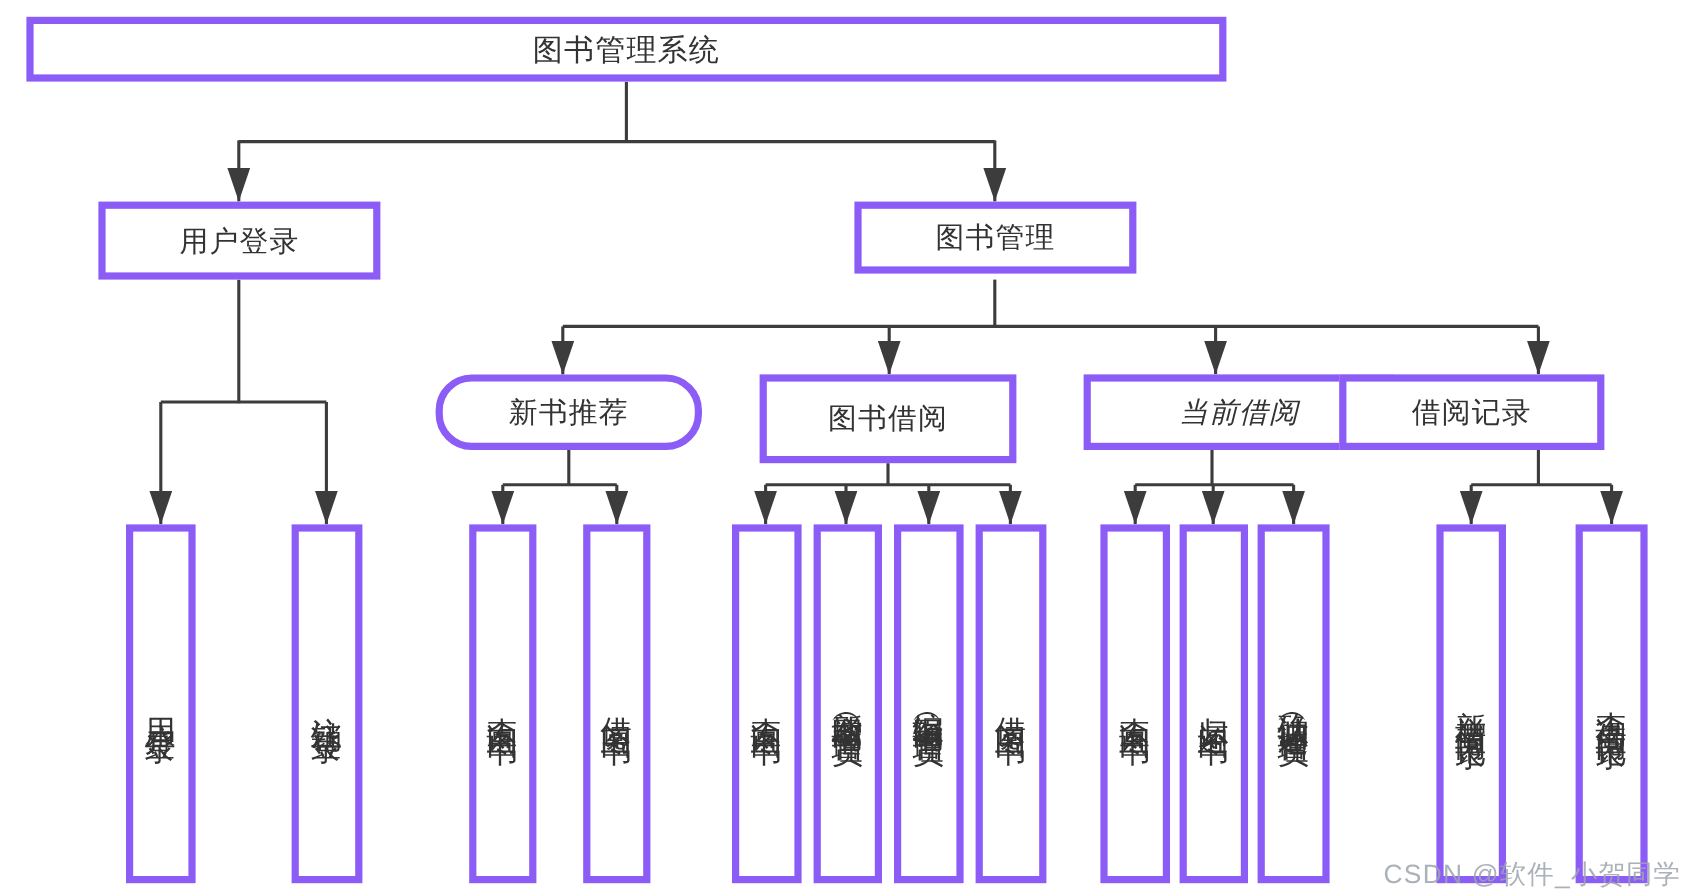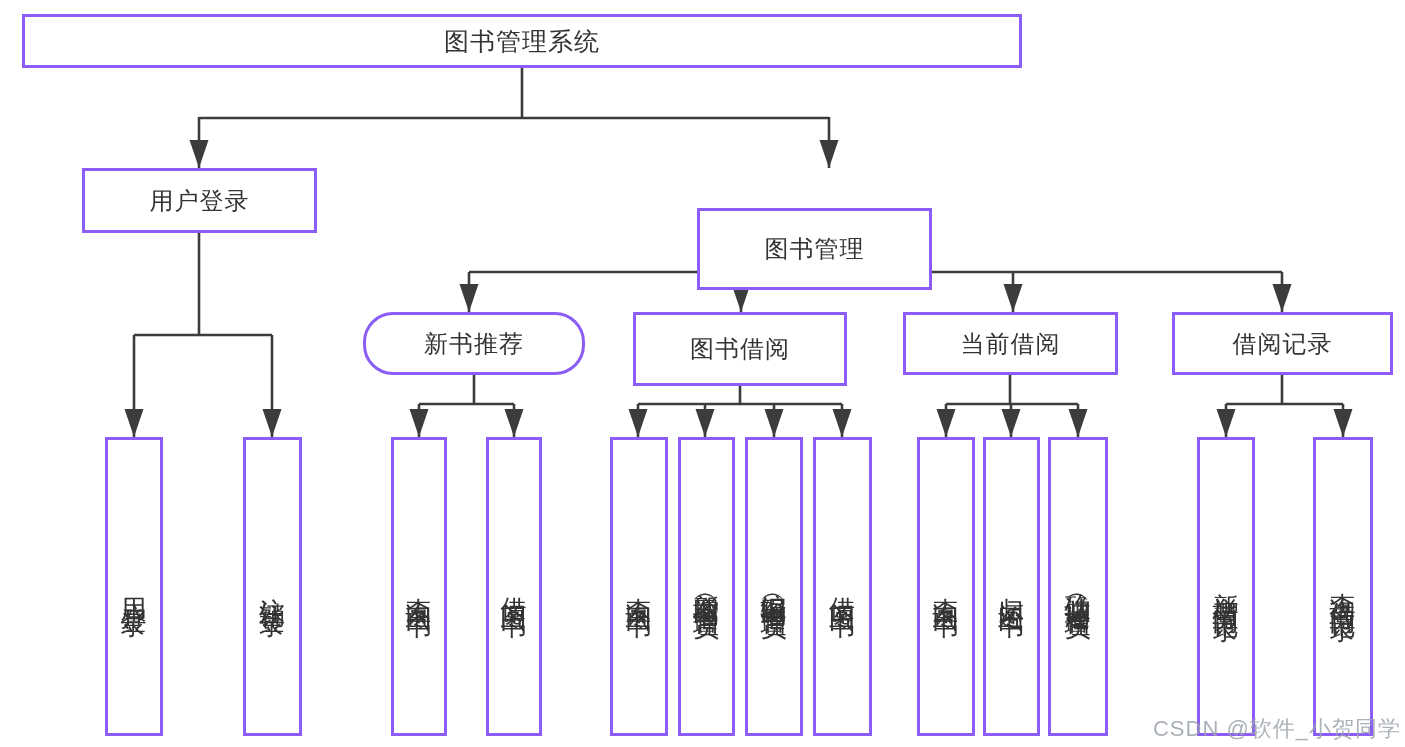--- a/index.html
+++ b/index.html
@@ -8,21 +8,21 @@
     width:1405px;height:747px;
     background:#ffffff;
     font-family:"Liberation Sans","DejaVu Sans",sans-serif;
     overflow:hidden;
   }
   svg.connectors{position:absolute;left:0;top:0;z-index:1;}
   .node{
     position:absolute;
     box-sizing:border-box;
     background:#ffffff;
-    border:3px solid #8b5cf6;
+    border:6px solid #8b5cf6;
     color:#333333;
     display:flex;
     align-items:center;
     justify-content:center;
     z-index:2;
   }
   .node-h{font-size:24px;letter-spacing:1px;}
   .node-root{font-size:25px;}
   .leaf{font-size:26px;}
   .leaf .vtext{
@@ -99,34 +99,34 @@
     </g>
   </svg>
 
   <div class="node node-h node-root" style="left:22px;top:14px;width:1000px;height:54px;">
     <span>图书管理系统</span>
   </div>
 
   <div class="node node-h" style="left:82px;top:168px;width:235px;height:65px;">
     <span>用户登录</span>
   </div>
-  <div class="node node-h" style="left:697px;top:168px;width:235px;height:82px;margin-top:40px;">
+  <div class="node node-h" style="left:712px;top:168px;width:235px;height:60px;">
     <span>图书管理</span>
   </div>
 
   <div class="node node-h" style="left:363px;top:312px;width:222px;height:63px;border-radius:30px;">
     <span>新书推荐</span>
   </div>
   <div class="node node-h" style="left:633px;top:312px;width:214px;height:74px;">
     <span>图书借阅</span>
   </div>
-  <div class="node node-h" style="left:903px;top:312px;width:215px;height:63px;">
+  <div class="node node-h" style="left:903px;top:312px;width:259px;height:63px;font-style:italic;">
     <span>当前借阅</span>
   </div>
-  <div class="node node-h" style="left:1172px;top:312px;width:221px;height:63px;">
+  <div class="node node-h" style="left:1116px;top:312px;width:221px;height:63px;">
     <span>借阅记录</span>
   </div>
 
   <div class="node leaf" style="left:105px;top:437px;width:58px;height:299px;">
     <span class="vtext">用户登录</span>
   </div>
   <div class="node leaf" style="left:243px;top:437px;width:59px;height:299px;">
     <span class="vtext">注销登录</span>
   </div>
 

